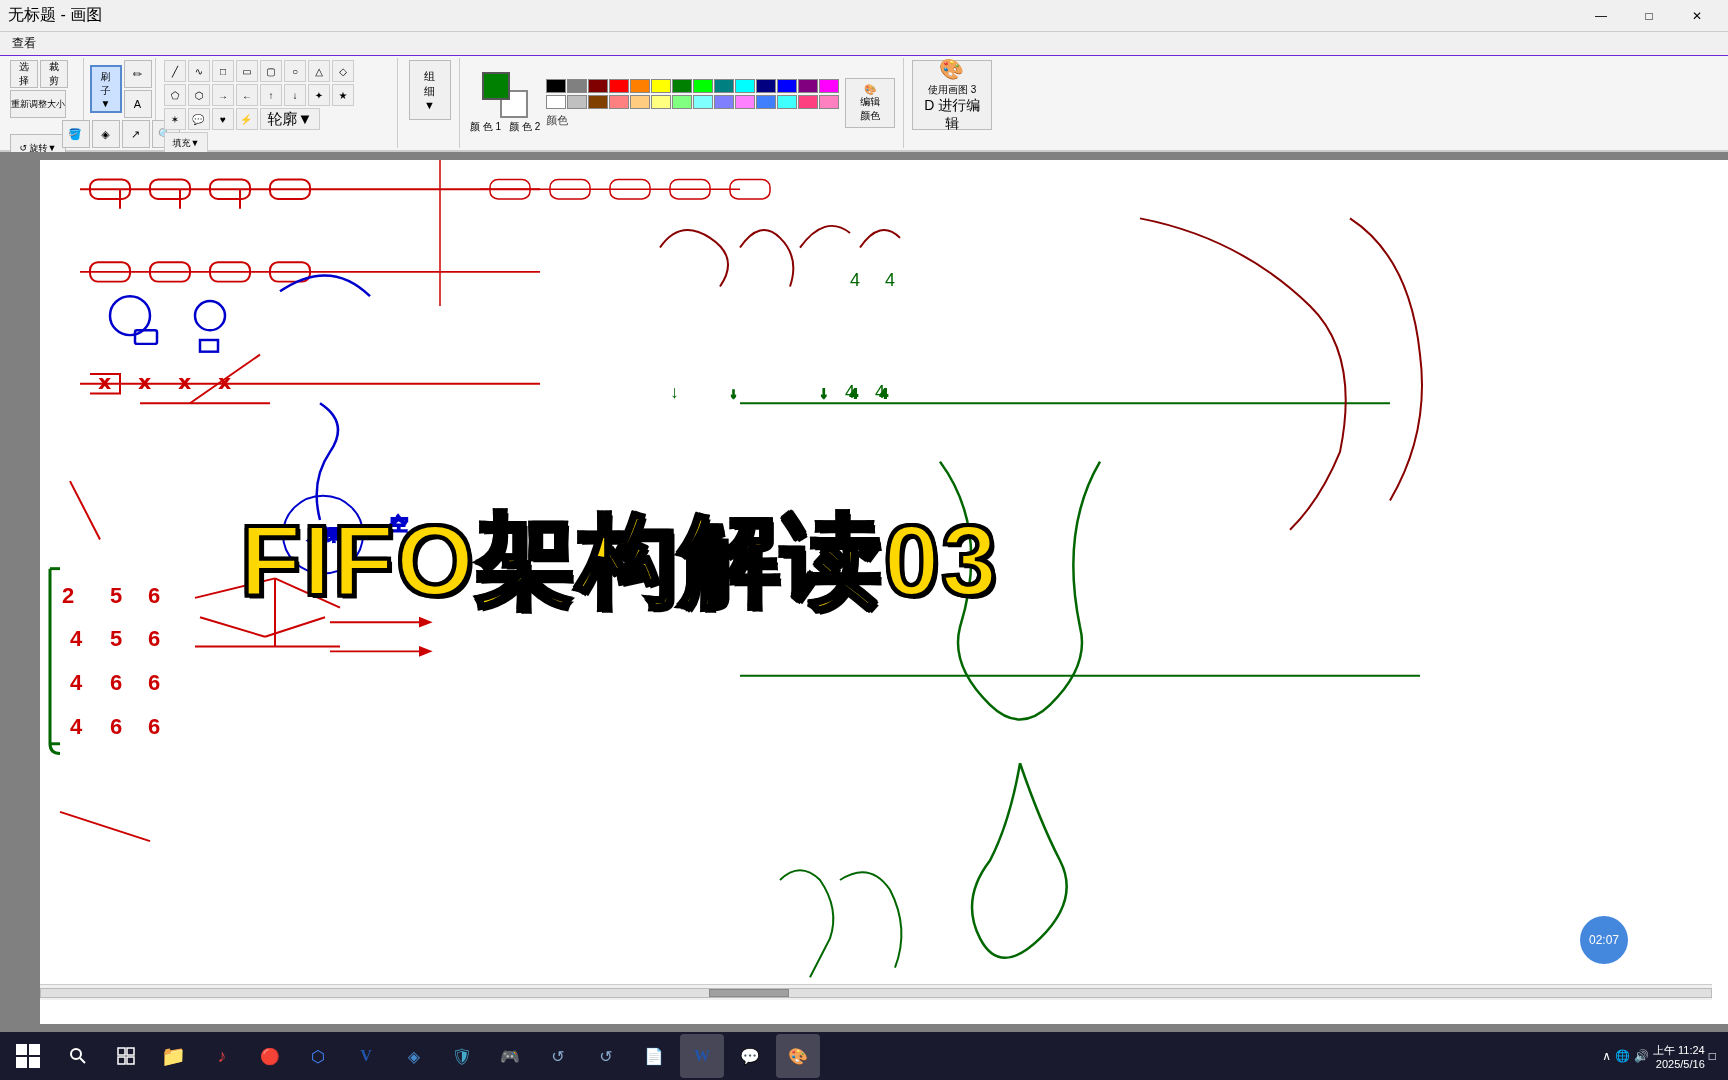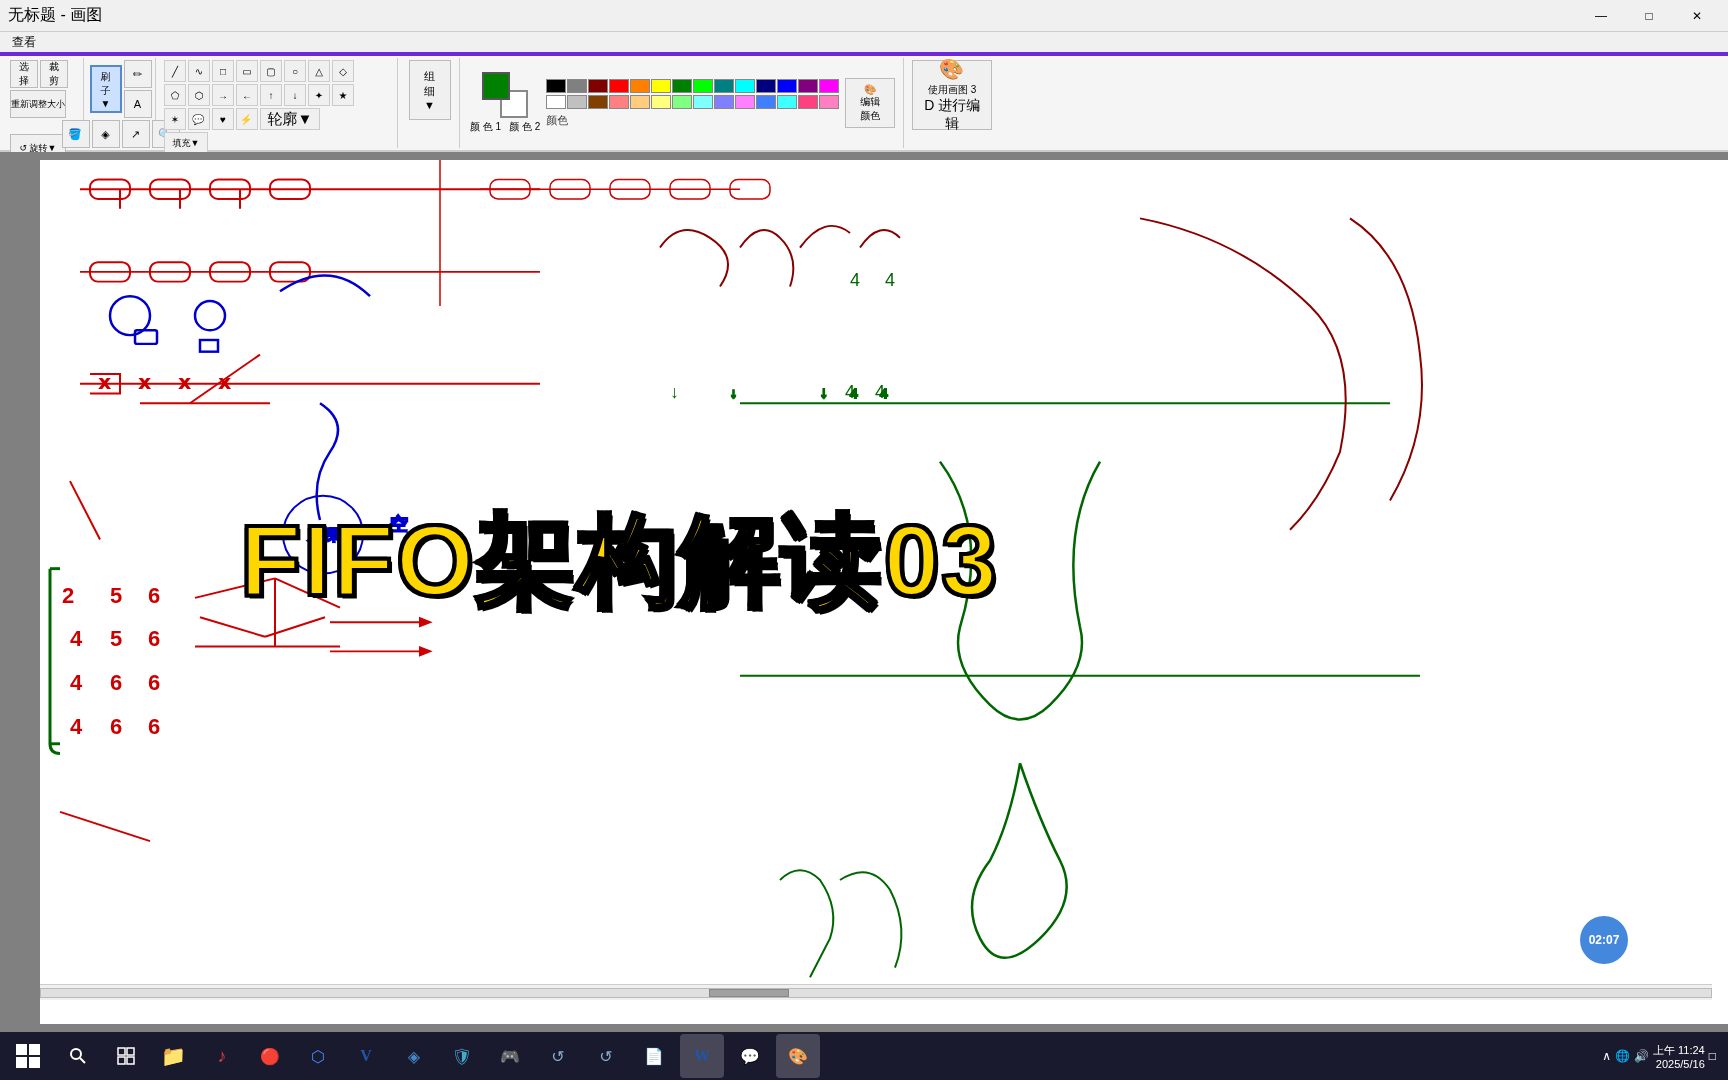--- a/index.html
+++ b/index.html
@@ -38,21 +38,21 @@
       justify-content: center;
     }
 
     
     #menu-bar {
       height: 24px;
       background: #f0f0f0;
       display: flex;
       align-items: center;
       padding: 0 4px;
-      border-bottom: 4px solid #6d28d9;
+      border-bottom: 1px solid #6d28d9;
       font-size: 12px;
     }
     .menu-item {
       padding: 2px 8px;
       cursor: pointer;
       height: 100%;
       display: flex;
       align-items: center;
     }
 
@@ -319,21 +319,21 @@
       right: 100px;
       background: #4488dd;
       color: white;
       border-radius: 50%;
       width: 48px;
       height: 48px;
       display: flex;
       align-items: center;
       justify-content: center;
       font-size: 12px;
-      font-weight: bold;
+      font-weight: normal;
     }
 
     
     .taskbar-right {
       margin-left: auto;
       display: flex;
       align-items: center;
       gap: 4px;
       padding-right: 8px;
       color: white;

